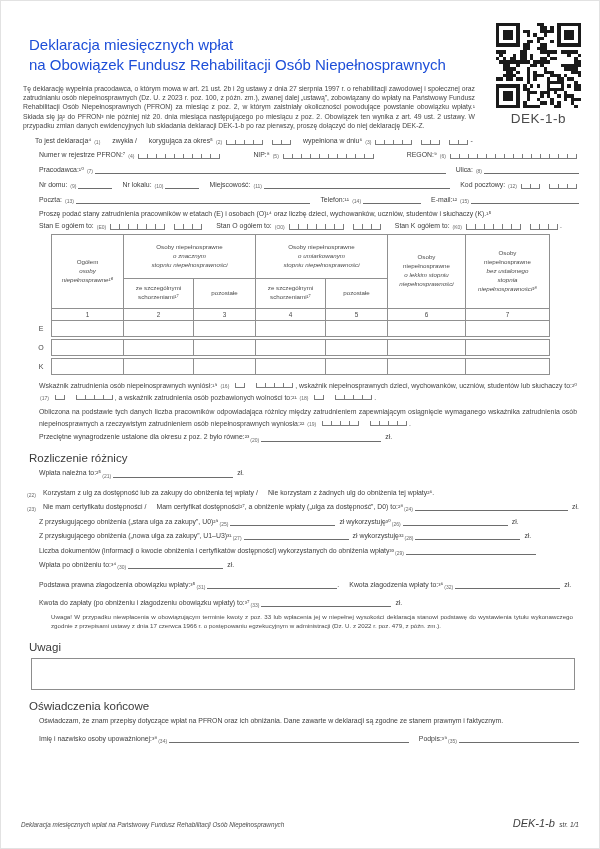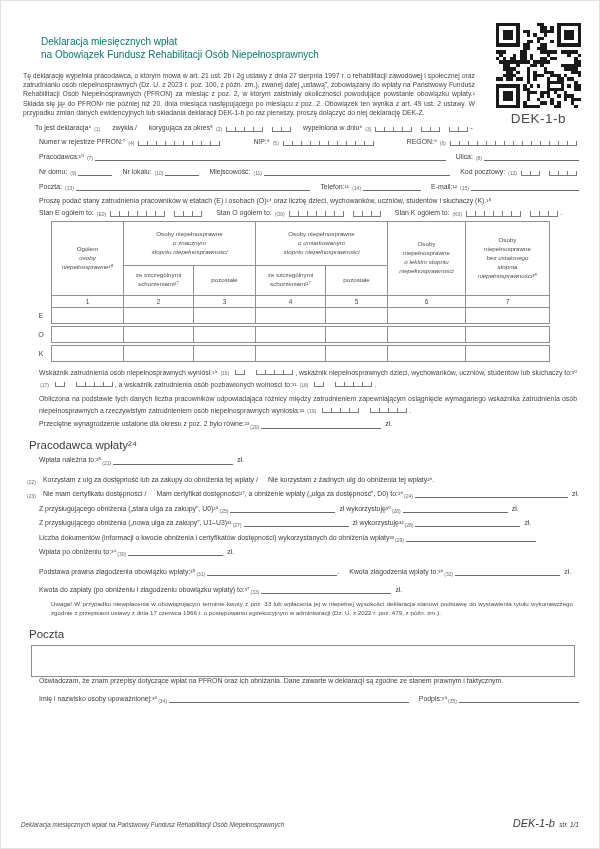--- a/index.html
+++ b/index.html
@@ -3,21 +3,21 @@
 <meta charset="utf-8">
 <style>
   html,body{margin:0;padding:0;}
   body{
     width:600px;height:849px;background:#fff;position:relative;overflow:hidden;
     font-family:"Liberation Sans","DejaVu Sans",sans-serif;color:#3d3d3d;
     box-sizing:border-box;border:1px solid #e2e2e2;
   }
   .page{padding:20px 20px 0 20px;}
   
-  .titleblock{margin:14px 0 10px 20px;font-size:10px;line-height:1.3;color:#0f766e;}
+  .titleblock{margin:14px 0 10px 8px;font-size:15px;line-height:1.3;color:#1d4ed8;}
   .intro{width:452px;font-size:6.8px;line-height:1.36;text-align:justify;color:#474747;margin:0 0 7px 2px;}
   .qr{position:absolute;top:22px;right:18px;width:85px;height:85px;}
   .qr-label{position:absolute;top:110px;right:18px;width:85px;text-align:center;font-size:13.5px;color:#4a4a4a;letter-spacing:.5px;}
   
   .sect{font-size:11.5px;color:#3a3a3a;margin:10px 0 5px 8px;}
   .frow{display:flex;align-items:flex-end;font-size:6.9px;margin:0 0 6px 18px;line-height:1.15;}
   .frow .lbl{white-space:nowrap;margin-right:2px;}
   .pos{font-size:5px;color:#6a6a6a;margin:0 2px 0 1px;white-space:nowrap;transform:translateY(1px);}
   .fill{border-bottom:1px solid #6d6d6d;height:8px;min-width:28px;display:inline-block;}
   .grow{flex:1;}
@@ -618,21 +618,21 @@
         <i></i>
       </span><span>.</span>
   </p>
   <div class="srow">
     <span class="lbl">Przeciętne wynagrodzenie ustalone dla okresu z poz. 2 było równe:²³</span>
     <span class="pos">(20)</span>
     <span class="fill" style="width:120px"></span>
     <span class="lbl gap" style="margin-left:4px">zł.</span>
   </div>
 
-  <div class="sect">Pracodawca wpłaty²⁴</div>
+  <div class="sect">Rozliczenie różnicy</div>
 
   <div class="srow" style="margin-bottom:11px">
     <span class="lbl">Wpłata należna to:²⁵</span>
     <span class="pos">(21)</span>
     <span class="fill" style="width:120px"></span>
     <span class="lbl" style="margin-left:4px">zł.</span>
   </div>
 
   <div class="srow" style="margin-left:6px">
     <span class="mpos">(22)</span>
@@ -695,23 +695,24 @@
 
   <div class="srow" style="margin-top:9px">
     <span class="lbl">Kwota do zapłaty (po obniżeniu i złagodzeniu obowiązku wpłaty) to:³⁷</span>
     <span class="pos">(33)</span>
     <span class="fill" style="width:130px"></span>
     <span class="lbl" style="margin-left:4px">zł.</span>
   </div>
 
   <p class="warn">Uwaga! W przypadku niewpłacenia w obowiązującym terminie kwoty z poz. 33 lub wpłacenia jej w niepełnej wysokości deklaracja stanowi podstawę do wystawienia tytułu wykonawczego zgodnie z przepisami ustawy z dnia 17 czerwca 1966 r. o postępowaniu egzekucyjnym w administracji (Dz. U. z 2022 r. poz. 479, z późn. zm.).</p>
 
-  <div class="sect">Poczta</div>
+  <div class="sect">Uwagi</div>
   <div class="remarks-box"></div>
 
+  <div class="sect">Oświadczenia końcowe</div>
   <div class="srow" style="margin-bottom:9px">
     <span>Oświadczam, że znam przepisy dotyczące wpłat na PFRON oraz ich obniżania. Dane zawarte w deklaracji są zgodne ze stanem prawnym i faktycznym.</span>
   </div>
   <div class="srow">
     <span class="lbl">Imię i nazwisko osoby upoważnionej:³⁸</span>
     <span class="pos">(34)</span>
     <span class="fill grow"></span>
     <span class="lbl gap">Podpis:³⁹</span>
     <span class="pos">(35)</span>
     <span class="fill" style="width:120px"></span>

